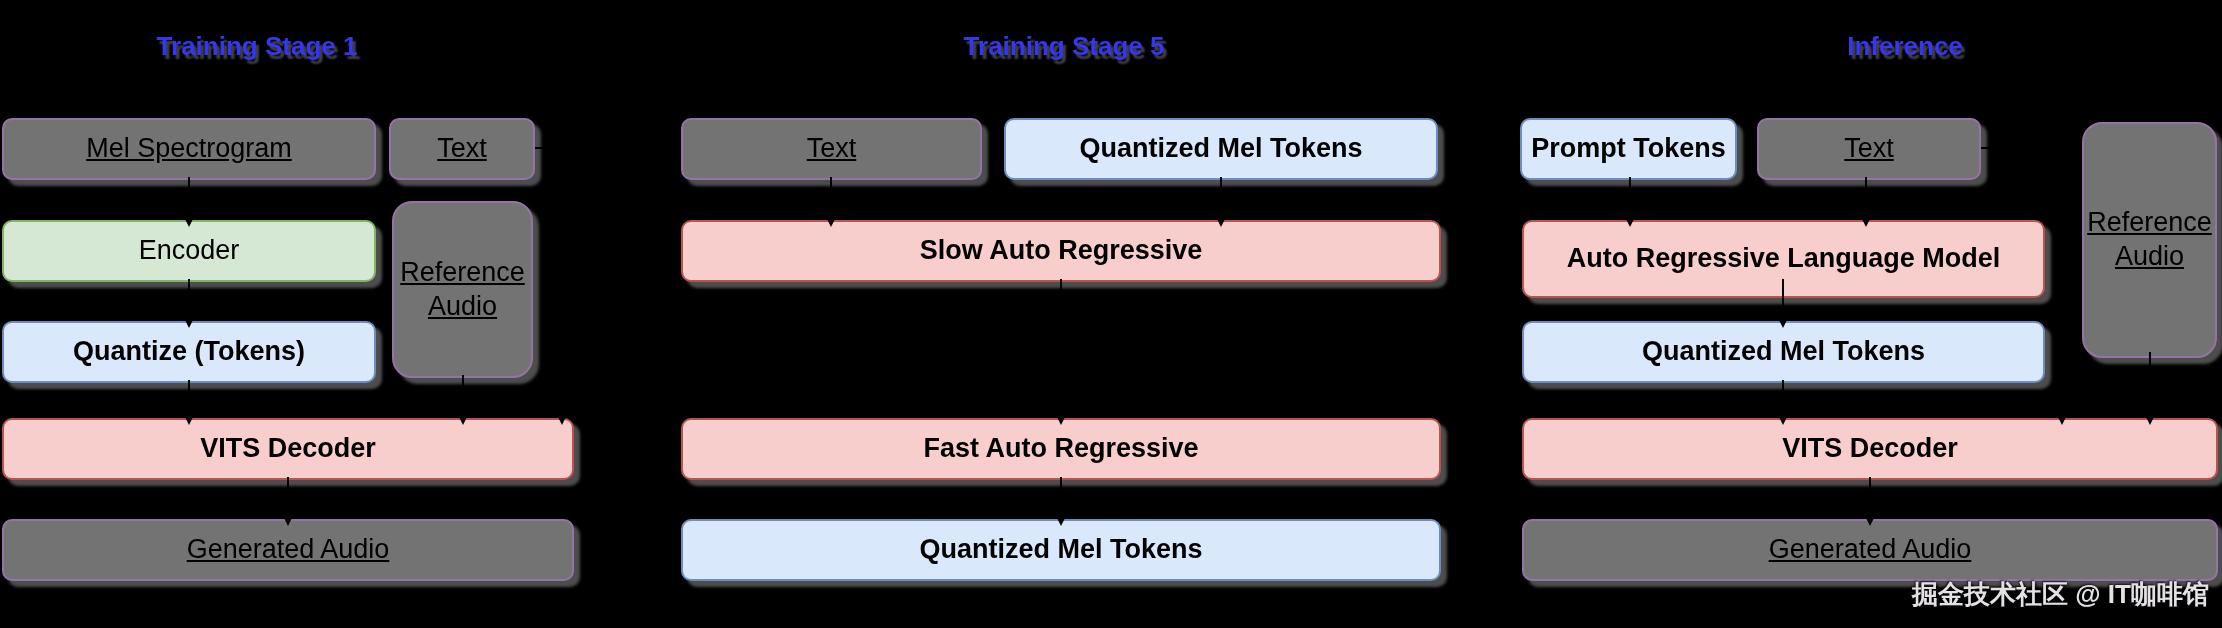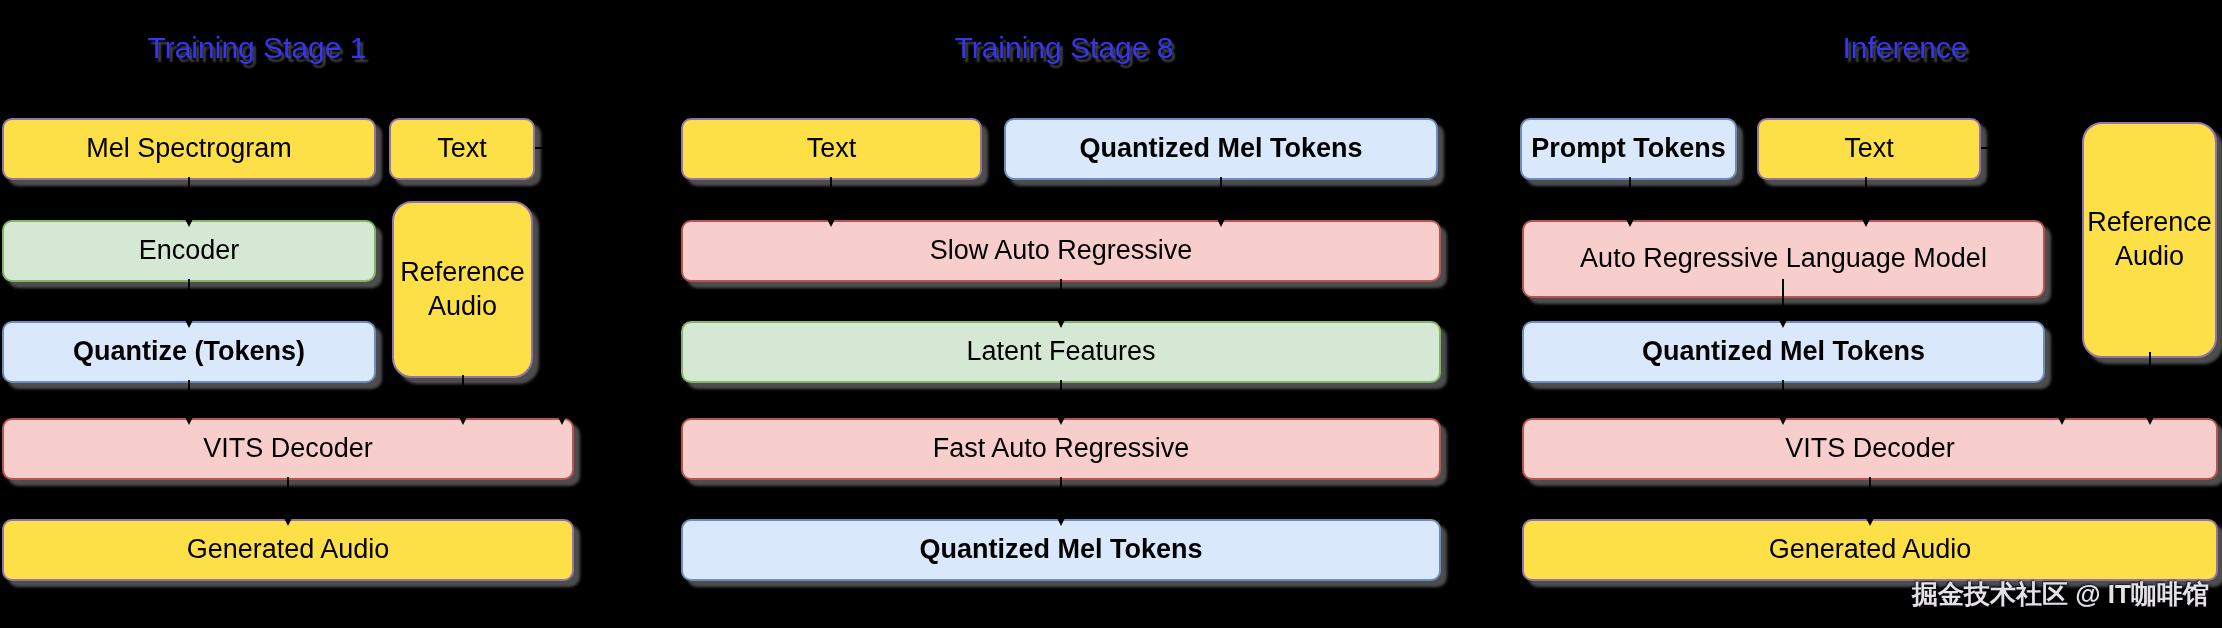--- a/index.html
+++ b/index.html
@@ -6,46 +6,46 @@
   #canvas{
     position:relative;
     width:2222px;height:628px;
     background:#000;
     overflow:hidden;
     font-family:"Liberation Sans", sans-serif;
   }
   .col-title{
     position:absolute;
     transform:translateX(-50%);
-    font-size:30px;
-    font-weight:normal;
+    font-size:26px;
+    font-weight:bold;
     white-space:nowrap;
     text-shadow:3px 4px 2px rgba(80,80,80,0.85);
     z-index:4;
   }
   .node{
     position:absolute;
     box-sizing:border-box;
     border:2px solid;
     border-radius:10px;
     display:flex;
     align-items:center;
     justify-content:center;
     text-align:center;
     font-size:27px;
     line-height:1.25;
     color:#000;
     box-shadow:6px 6px 3px rgba(128,128,128,0.6);
     z-index:2;
     padding:0 6px;
   }
-  .node.purple{background:#fde047;border-color:#9673A6;}
+  .node.purple{background:#737373;border-color:#9673A6;text-decoration:underline;}
   .node.green{background:#D5E8D4;border-color:#82B366;}
   .node.blue{background:#DAE8FC;border-color:#6C8EBF;font-weight:bold;}
-  .node.red{background:#F8CECC;border-color:#B85450;}
+  .node.red{background:#F8CECC;border-color:#B85450;font-weight:bold;}
   .vline,.hline{position:absolute;background:#000;z-index:5;}
   .vline{width:2px;}
   .hline{height:2px;}
   .arrow-head{
     position:absolute;
     width:0;height:0;
     border-left:7px solid transparent;
     border-right:7px solid transparent;
     border-top:14px solid #000;
     transform:translateX(-50%);
@@ -81,25 +81,24 @@
     <div class="arrow-head" style="left: 189px; top: 314px;"></div>
     <div class="vline" style="left: 188px; top: 380px; height: 34px;"></div>
     <div class="arrow-head" style="left: 189px; top: 411px;"></div>
     <div class="vline" style="left: 462px; top: 375px; height: 39px;"></div>
     <div class="arrow-head" style="left: 463px; top: 411px;"></div>
     <div class="vline" style="left: 287px; top: 477px; height: 38px;"></div>
     <div class="arrow-head" style="left: 288px; top: 512px;"></div>
     <div class="hline" style="left: 535px; top: 147px; width: 27px;"></div>
     <div class="vline" style="left: 561px; top: 148px; height: 266px;"></div>
     <div class="arrow-head" style="left: 562px; top: 411px;"></div>
-    <div class="col-title" style="left: 1064px; top: 31px; color: rgb(53, 53, 242);">Training Stage 8</div>
+    <div class="col-title" style="left: 1064px; top: 31px; color: rgb(53, 53, 242);">Training Stage 5</div>
     <div class="node purple" style="left: 681px; top: 118px; width: 301px; height: 62px;">Text</div>
     <div class="node blue" style="left: 1004px; top: 118px; width: 434px; height: 62px;">Quantized Mel Tokens</div>
     <div class="node red" style="left: 681px; top: 220px; width: 760px; height: 62px;">Slow Auto Regressive</div>
-    <div class="node green" style="left: 681px; top: 321px; width: 760px; height: 62px;">Latent Features</div>
     <div class="node red" style="left: 681px; top: 418px; width: 760px; height: 62px;">Fast Auto Regressive</div>
     <div class="node blue" style="left: 681px; top: 519px; width: 760px; height: 62px;">Quantized Mel Tokens</div>
     <div class="vline" style="left: 830px; top: 177px; height: 39px;"></div>
     <div class="arrow-head" style="left: 831px; top: 213px;"></div>
     <div class="vline" style="left: 1220px; top: 177px; height: 39px;"></div>
     <div class="arrow-head" style="left: 1221px; top: 213px;"></div>
     <div class="vline" style="left: 1060px; top: 279px; height: 38px;"></div>
     <div class="arrow-head" style="left: 1061px; top: 314px;"></div>
     <div class="vline" style="left: 1060px; top: 380px; height: 34px;"></div>
     <div class="arrow-head" style="left: 1061px; top: 411px;"></div>

